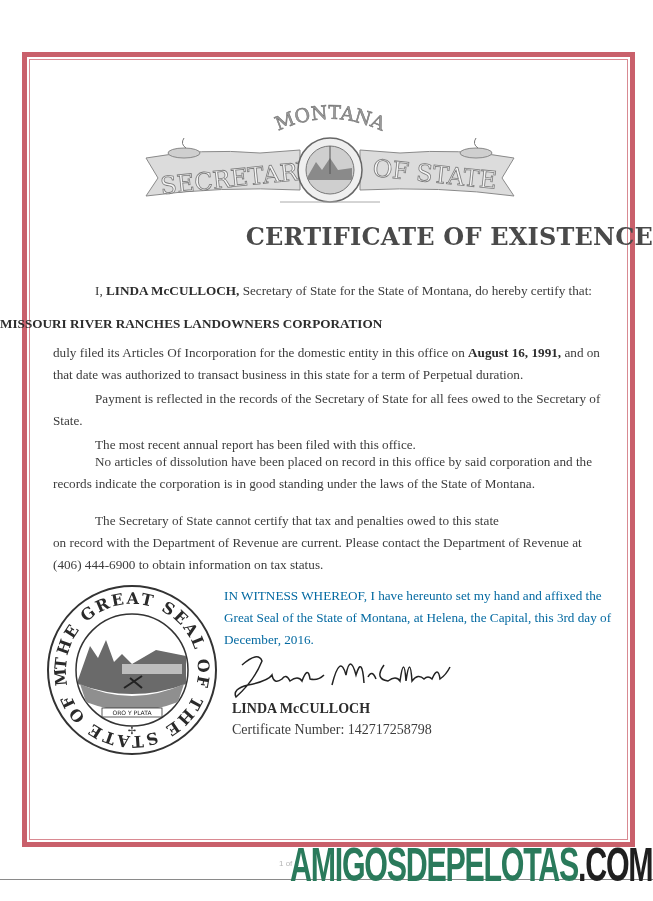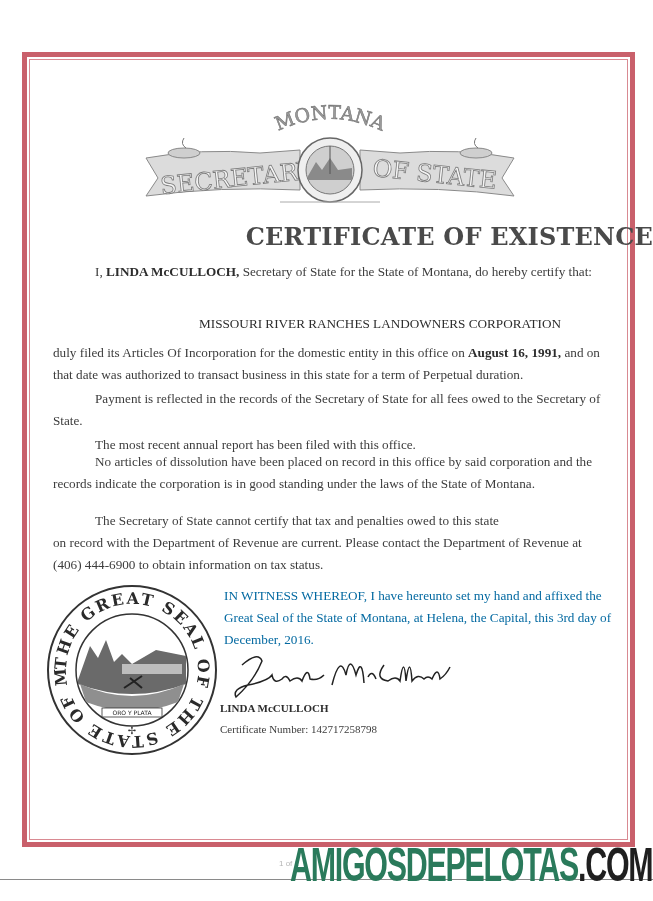--- a/index.html
+++ b/index.html
@@ -21,29 +21,29 @@
     position: absolute; left: 0; width: 653px; top: 222px; text-align: right;
     font-family: "DejaVu Serif", serif; font-weight: bold; font-size: 24px; color: #4a4a4a;
     letter-spacing: 0.2px;
   }
 
   .p { position: absolute; left: 53px; width: 555px; font-size: 13.2px; line-height: 22px; color: #3c3c3c; }
   .indent { text-indent: 42px; }
   .b { font-weight: bold; color: #2d2d2d; }
 
   .corp {
-    position: absolute; left: 0; width: 561px; top: 316px; text-align: right;
-    font-weight: normal; font-size: 13.2px; color: #2d2d2d;
+    position: absolute; left: 0; width: 561px; top: 316px; text-align: left;
+    font-weight: bold; font-size: 13.2px; color: #2d2d2d;
   }
 
   .seal { position: absolute; left: 46px; top: 584px; width: 172px; height: 172px; }
 
   .witness { position: absolute; left: 224px; top: 585px; width: 400px; font-size: 13.2px; line-height: 22px; color: #0369a1; }
   .signature { position: absolute; left: 228px; top: 645px; width: 230px; height: 60px; }
-  .signer { position: absolute; left: 220px; top: 698px; width: 320px; font-size: 11px; line-height: 21px; color: #3c3c3c; }
+  .signer { position: absolute; left: 232px; top: 698px; width: 320px; font-size: 14px; line-height: 21px; color: #3c3c3c; }
 
   .page-num { position: absolute; left: 279px; top: 859px; font-family: "Liberation Sans", sans-serif; font-size: 8px; color: #b5b5b5; }
   .rule { position: absolute; left: 0; top: 879px; width: 653px; height: 1px; background: #8a8a8a; }
 
   .watermark {
     position: absolute; left: 290px; top: 838px; height: 52px;
     font-family: "Liberation Sans", sans-serif; font-weight: bold; font-size: 49px; line-height: 52px;
     letter-spacing: -2px; transform: scaleX(0.62); transform-origin: left top; white-space: nowrap;
   }
   .wm-green { color: #2a7a5b; }
@@ -77,21 +77,21 @@
 
   <circle cx="190" cy="72" r="32" fill="#efefef" stroke="#666" stroke-width="1.5"></circle>
   <circle cx="190" cy="72" r="24" fill="#cfcfcf" stroke="#777"></circle>
   <path d="M 168 78 L 176 64 L 182 72 L 190 60 L 198 72 L 212 70 L 212 82 L 168 82 Z" fill="#8a8a8a"></path>
   <line x1="190" y1="48" x2="190" y2="76" stroke="#555"></line>
   <line x1="140" y1="104" x2="240" y2="104" stroke="#aaa" stroke-width="1"></line>
 </svg>
 
 <div class="title">CERTIFICATE OF EXISTENCE</div>
 
-<div class="p indent" style="top:261px;"><span>I, </span><span class="b">LINDA McCULLOCH,</span><span> Secretary of State for the State of Montana, do hereby certify that:</span></div>
+<div class="p indent" style="top:280px;"><span>I, </span><span class="b">LINDA McCULLOCH,</span><span> Secretary of State for the State of Montana, do hereby certify that:</span></div>
 
 <div class="corp">MISSOURI RIVER RANCHES LANDOWNERS CORPORATION</div>
 
 <div class="p" style="top:342px;"><span>duly filed its Articles Of Incorporation for the domestic entity in this office on </span><span class="b">August 16, 1991,</span><span> and on that date was authorized to transact business in this state for a term of Perpetual duration.</span></div>
 
 <div class="p indent" style="top:388px;">Payment is reflected in the records of the Secretary of State for all fees owed to the Secretary of State.</div>
 
 <div class="p indent" style="top:434px;">The most recent annual report has been filed with this office.</div>
 
 <div class="p indent" style="top:451px;">No articles of dissolution have been placed on record in this office by said corporation and the records indicate the corporation is in good standing under the laws of the State of Montana.</div>

